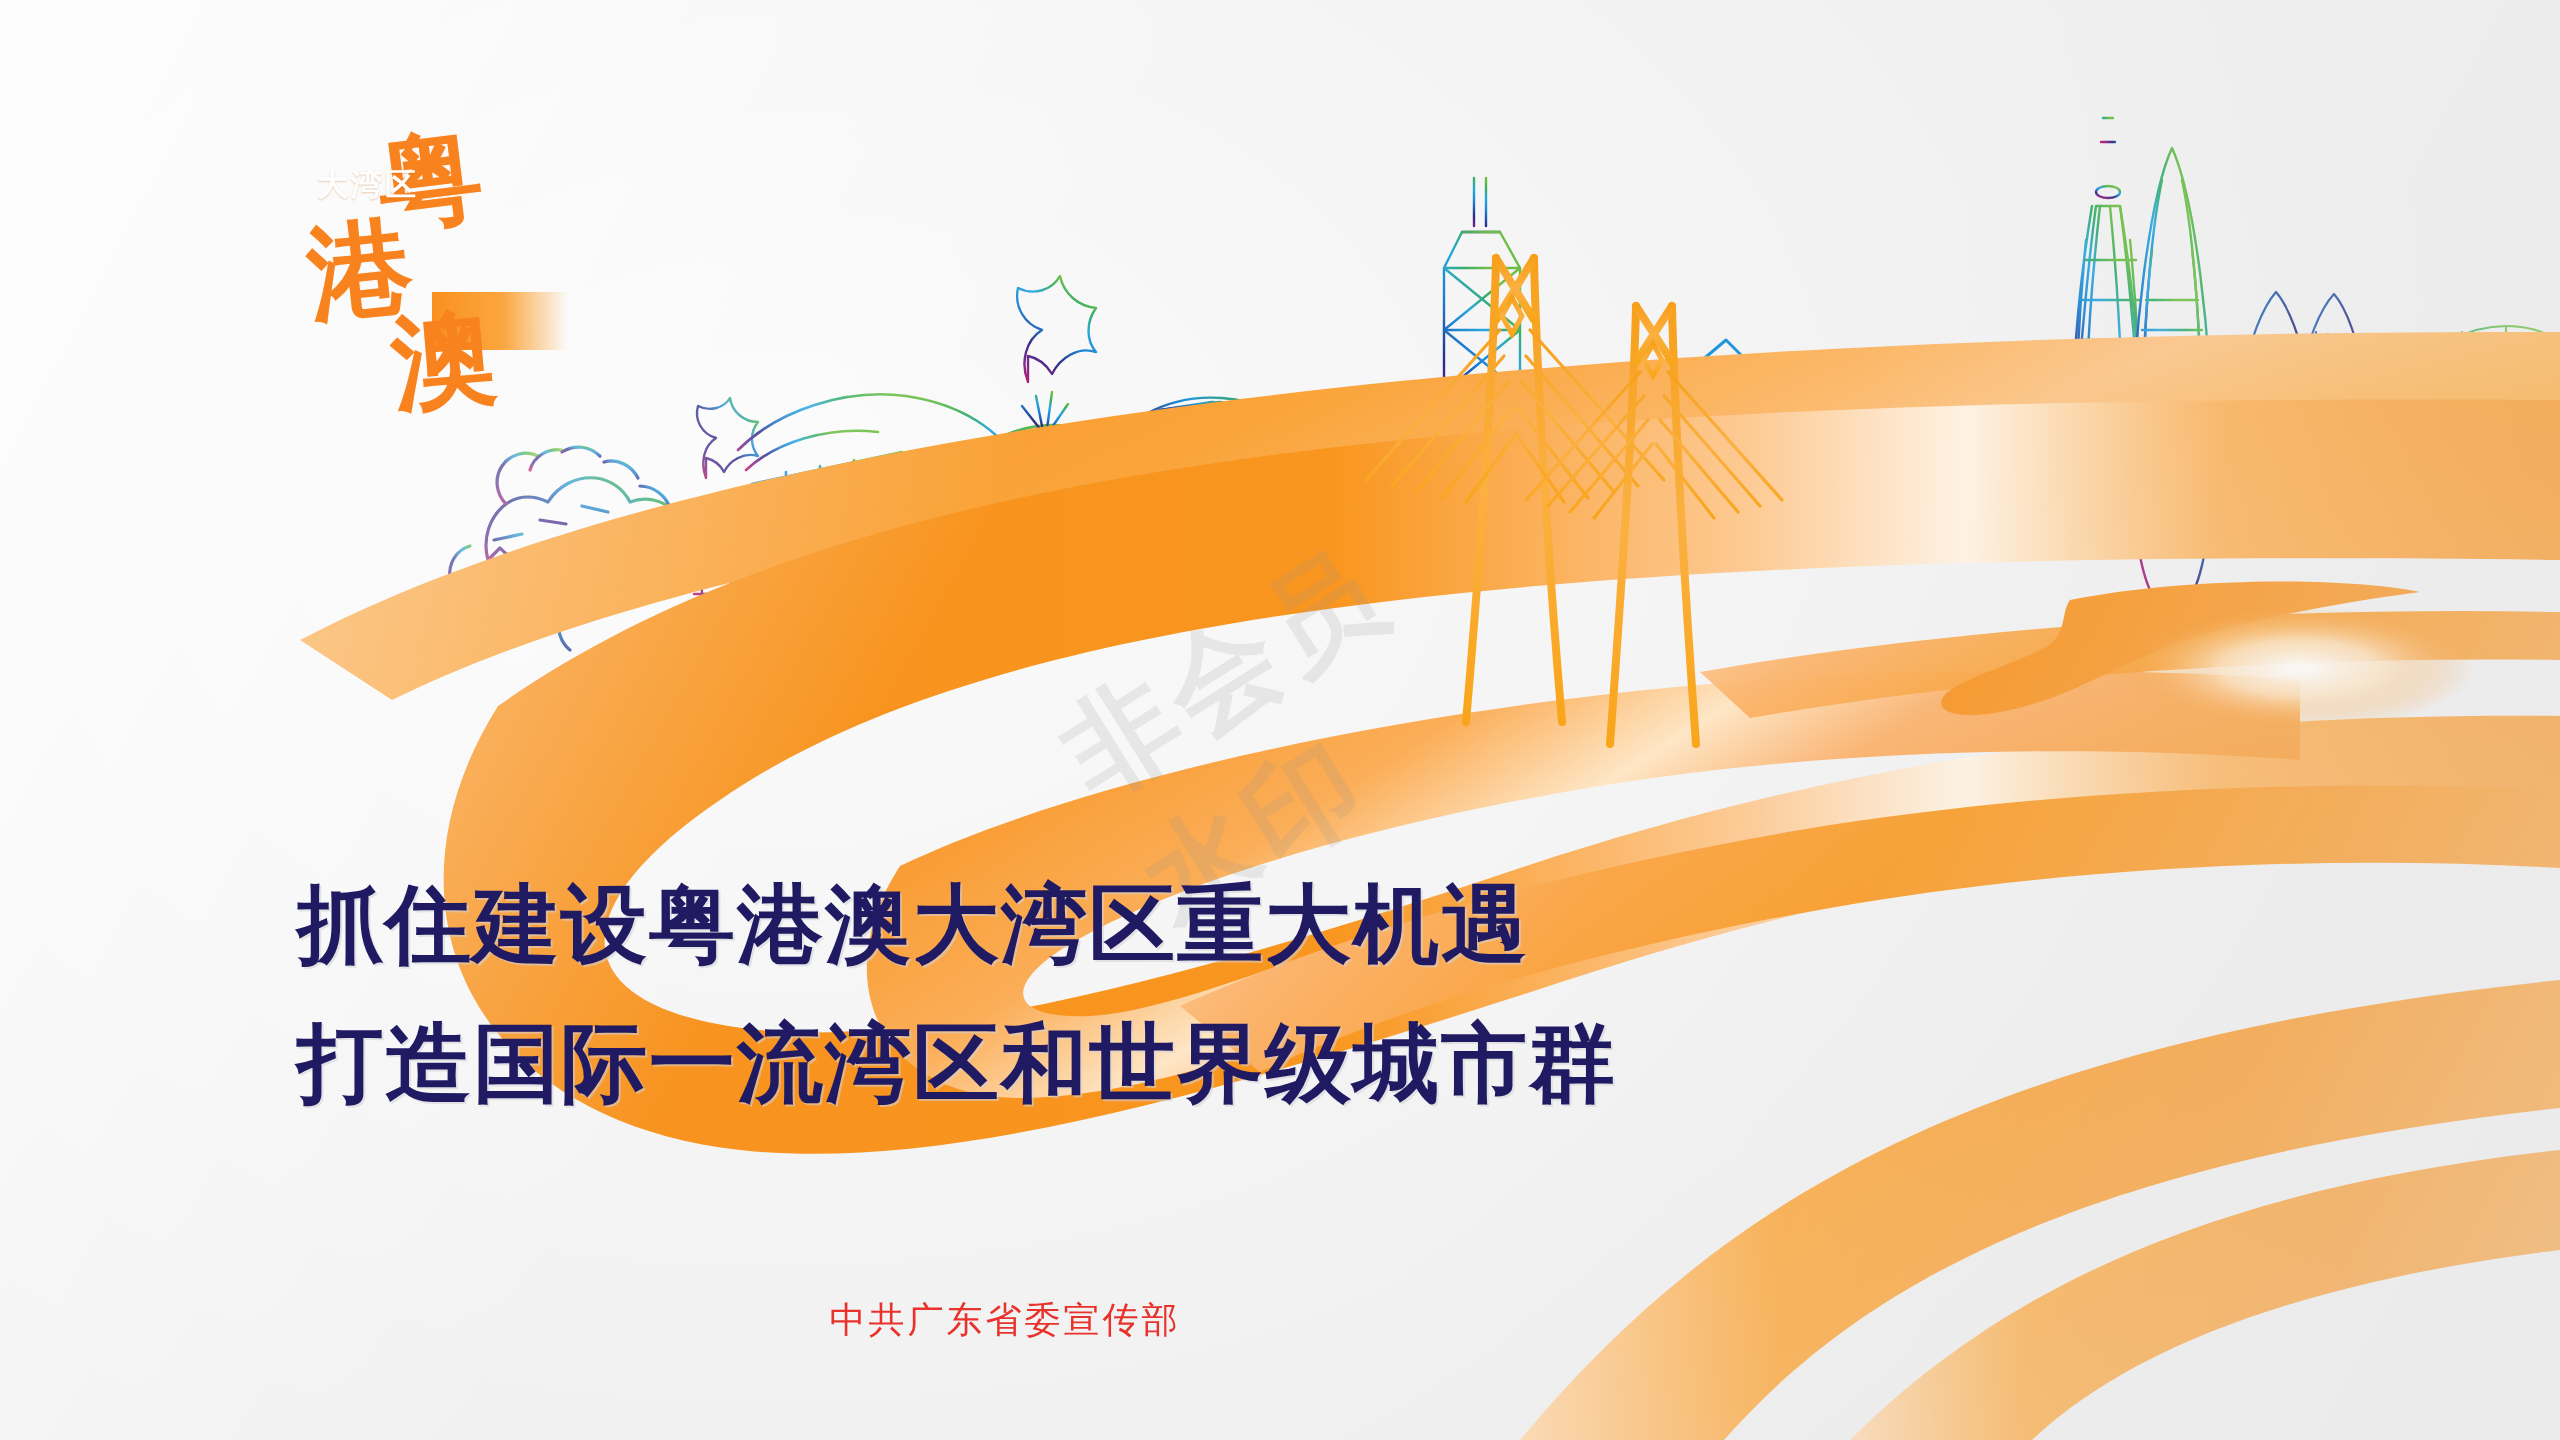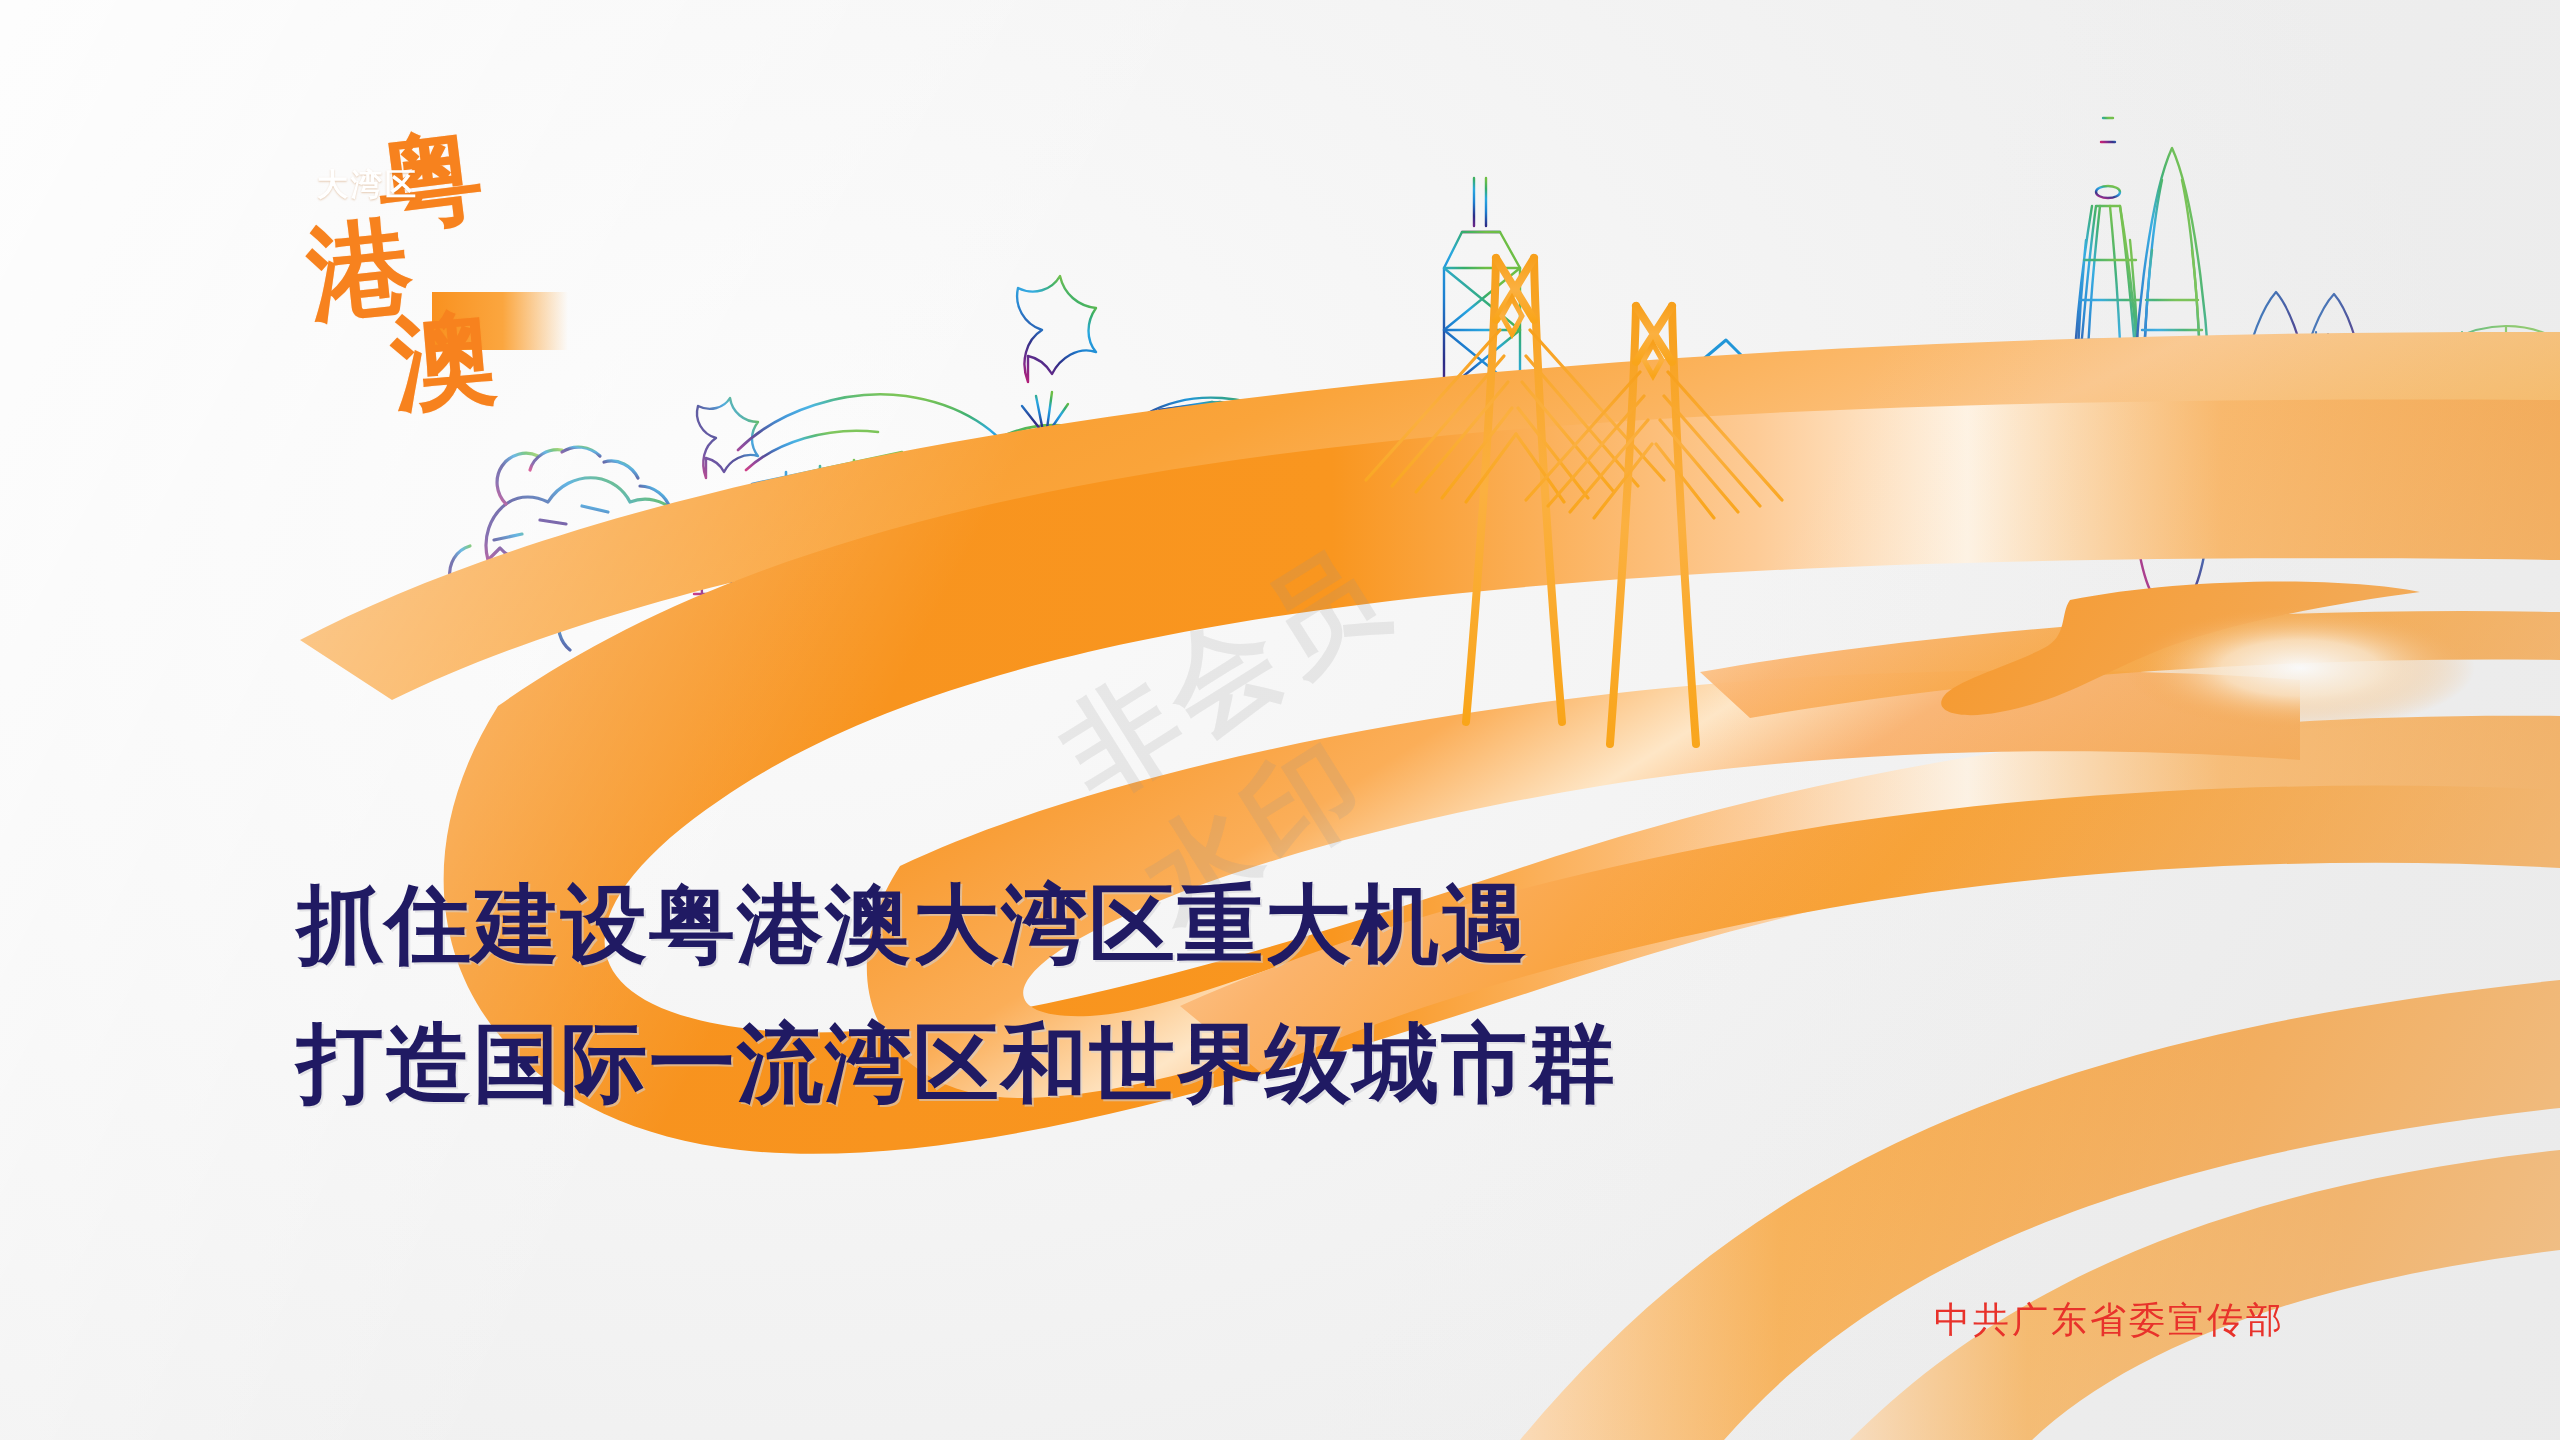--- a/index.html
+++ b/index.html
@@ -60,21 +60,21 @@
     font-weight:bold;
     font-size:86px;
     line-height:139px;
     letter-spacing:2px;
     white-space:nowrap;
     text-shadow:2px 2px 0 rgba(210,210,215,.55);
     margin-left:12px;
   }
   #credit{
     position:absolute;left:0;top:1296px;width:2560px;
-    text-align:right;
+    text-align:center;
     color:#E8322B;
     font-family:"DejaVu Sans","Liberation Sans",sans-serif;
     font-size:36px;letter-spacing:3px;
   }
   #credit .shift{display:inline-block;transform:translateX(-275px);}
 
   
   #watermark{
     position:absolute;left:1080px;top:545px;width:460px;height:330px;
     display:flex;align-items:center;justify-content:center;

